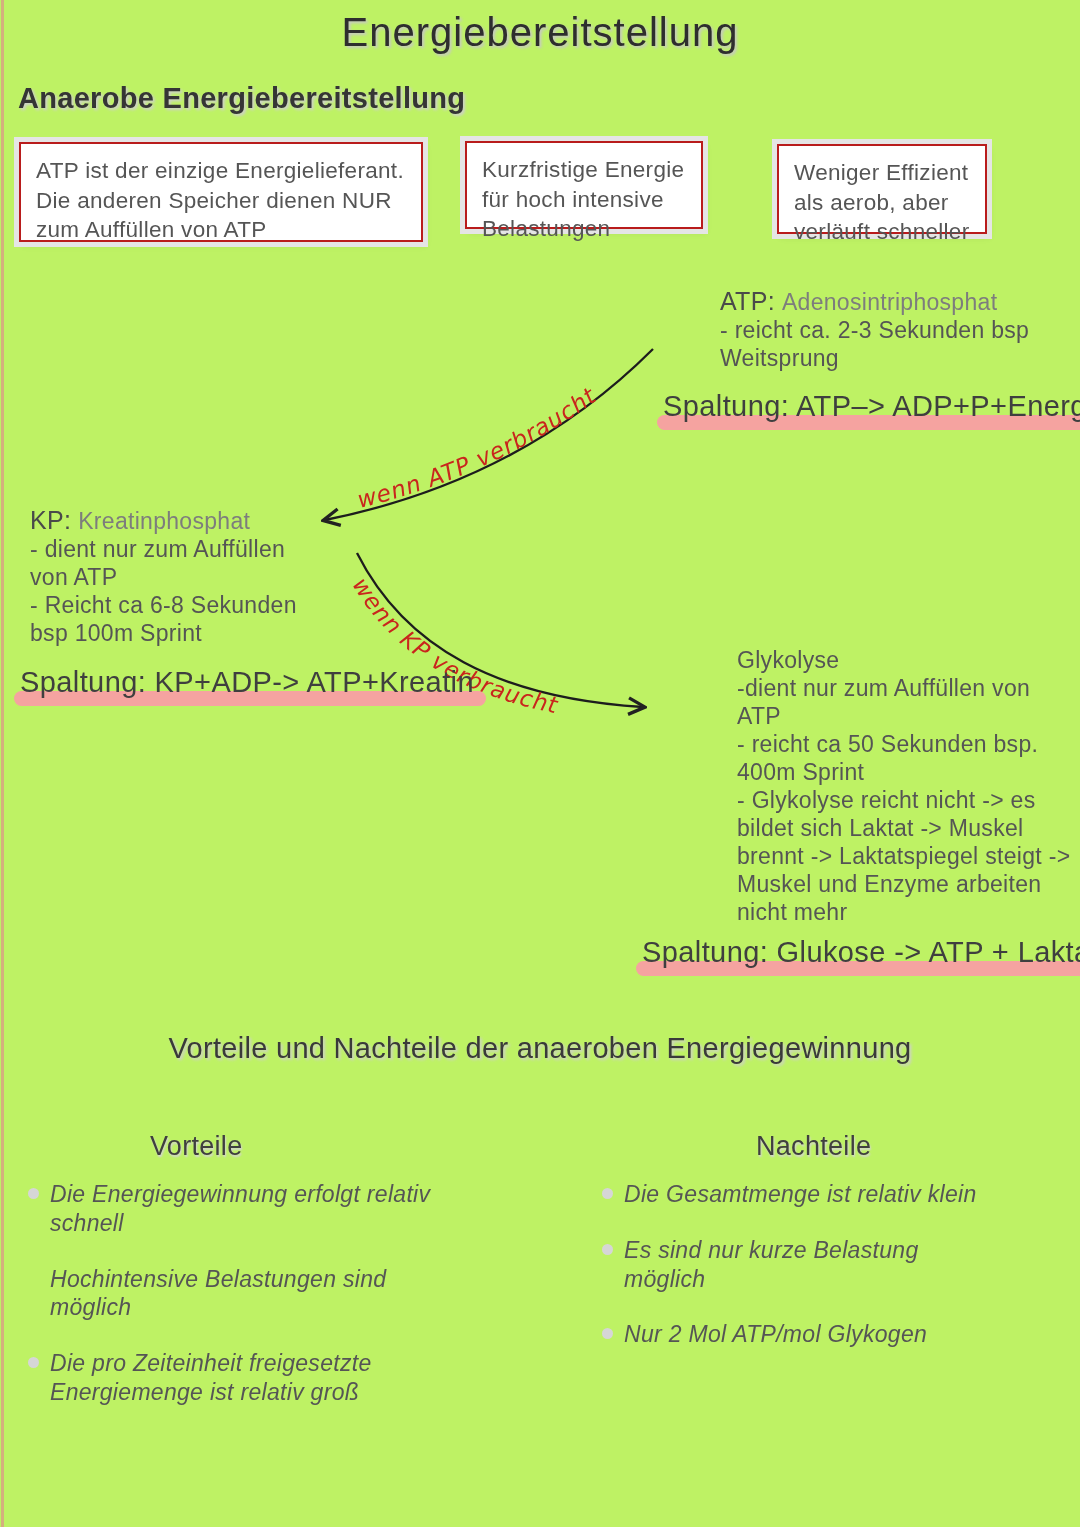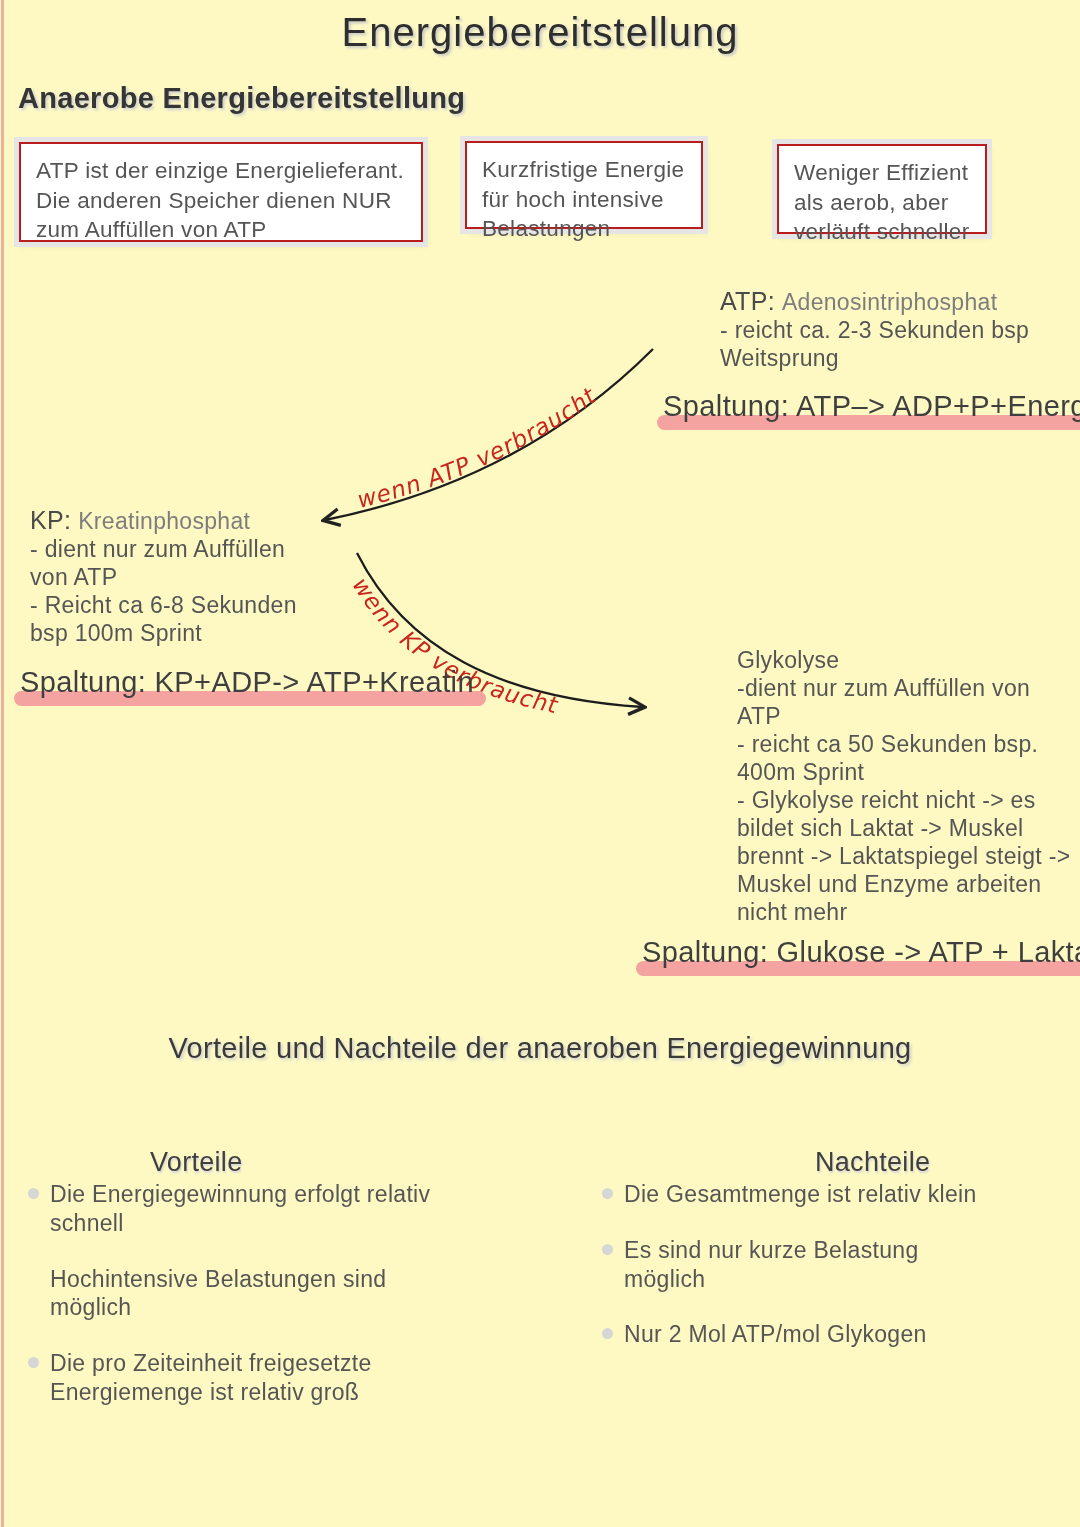--- a/index.html
+++ b/index.html
@@ -4,21 +4,21 @@
 <style>
   :root{
     --highlight-pink:#f5a3a0;
     --handwriting-red:#c9251d;
     --margin-line-red:#e08a8a;
   }
   html,body{margin:0;padding:0;background:#ffffff;}
   .page{
     position:relative;
     width:1080px;height:1527px;
-    background:#fef9c3;
+    background:#bef264;
     overflow:hidden;
     font-family:"Liberation Sans","DejaVu Sans",sans-serif;
     color:#4c4c4c;
     letter-spacing:.3px;
   }
   .margin-line{
     position:absolute;left:1px;top:0;width:3px;height:100%;
     background:var(--margin-line-red);opacity:.65;
   }
   .page-title{
@@ -67,25 +67,24 @@
     font-size:23px;fill:var(--handwriting-red);
     font-style:italic;letter-spacing:1px;
   }
   .cmp-heading{
     position:absolute;top:1032px;left:0;width:100%;text-align:center;
     font-size:29px;color:#3a3a3a;text-shadow:2px 2px 3px #cfcfcf;
   }
   .col-heading{
     position:absolute;top:1131px;font-size:27px;color:#3f3f3f;
     text-shadow:1px 2px 2px #d4d4d4;
-    margin-top:16px;
   }
   .col-heading.v{left:150px;}
-  .col-heading.n{left:815px;text-align:center;}
-  .bullet-list{position:absolute;list-style:none;margin:0;padding:0;}
+  .col-heading.n{left:756px;text-align:center;}
+  .bullet-list{position:absolute;list-style:none;margin:0;padding:0;font-style:italic;}
   .bullet-list.v{left:28px;top:1180px;width:420px;}
   .bullet-list.n{left:602px;top:1180px;width:400px;}
   .bullet-list li{
     display:flex;gap:11px;margin-bottom:27px;
     font-size:23px;line-height:1.25;color:#555;
   }
   .bullet{
     width:11px;height:11px;border-radius:50%;
     background:#d6d6d6;flex:none;margin-top:8px;
   }

